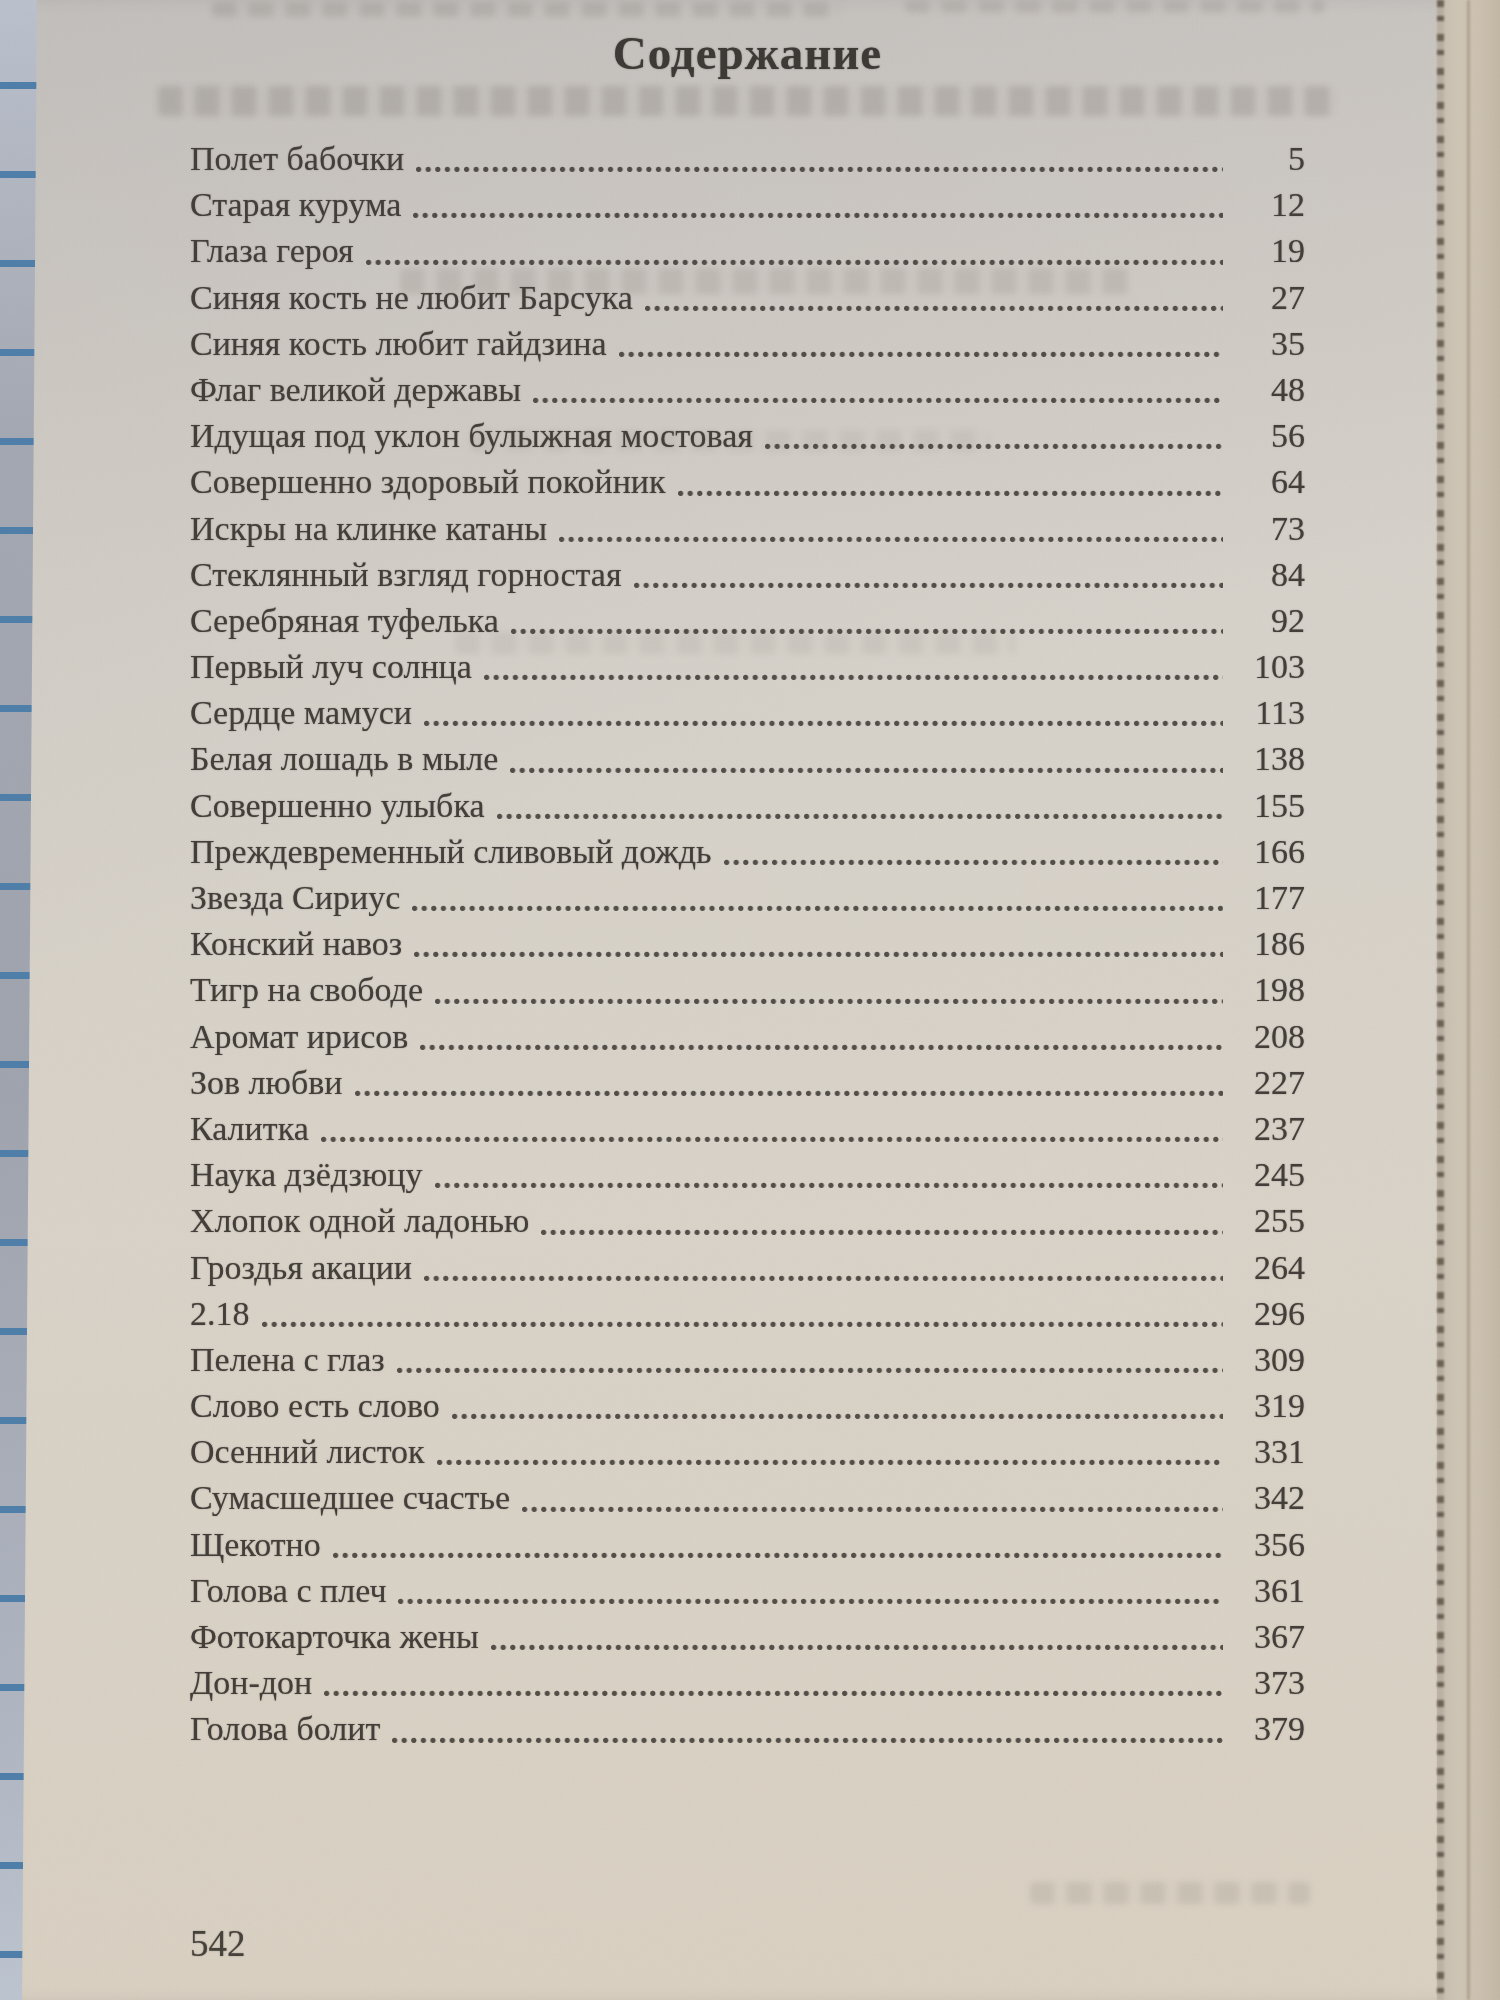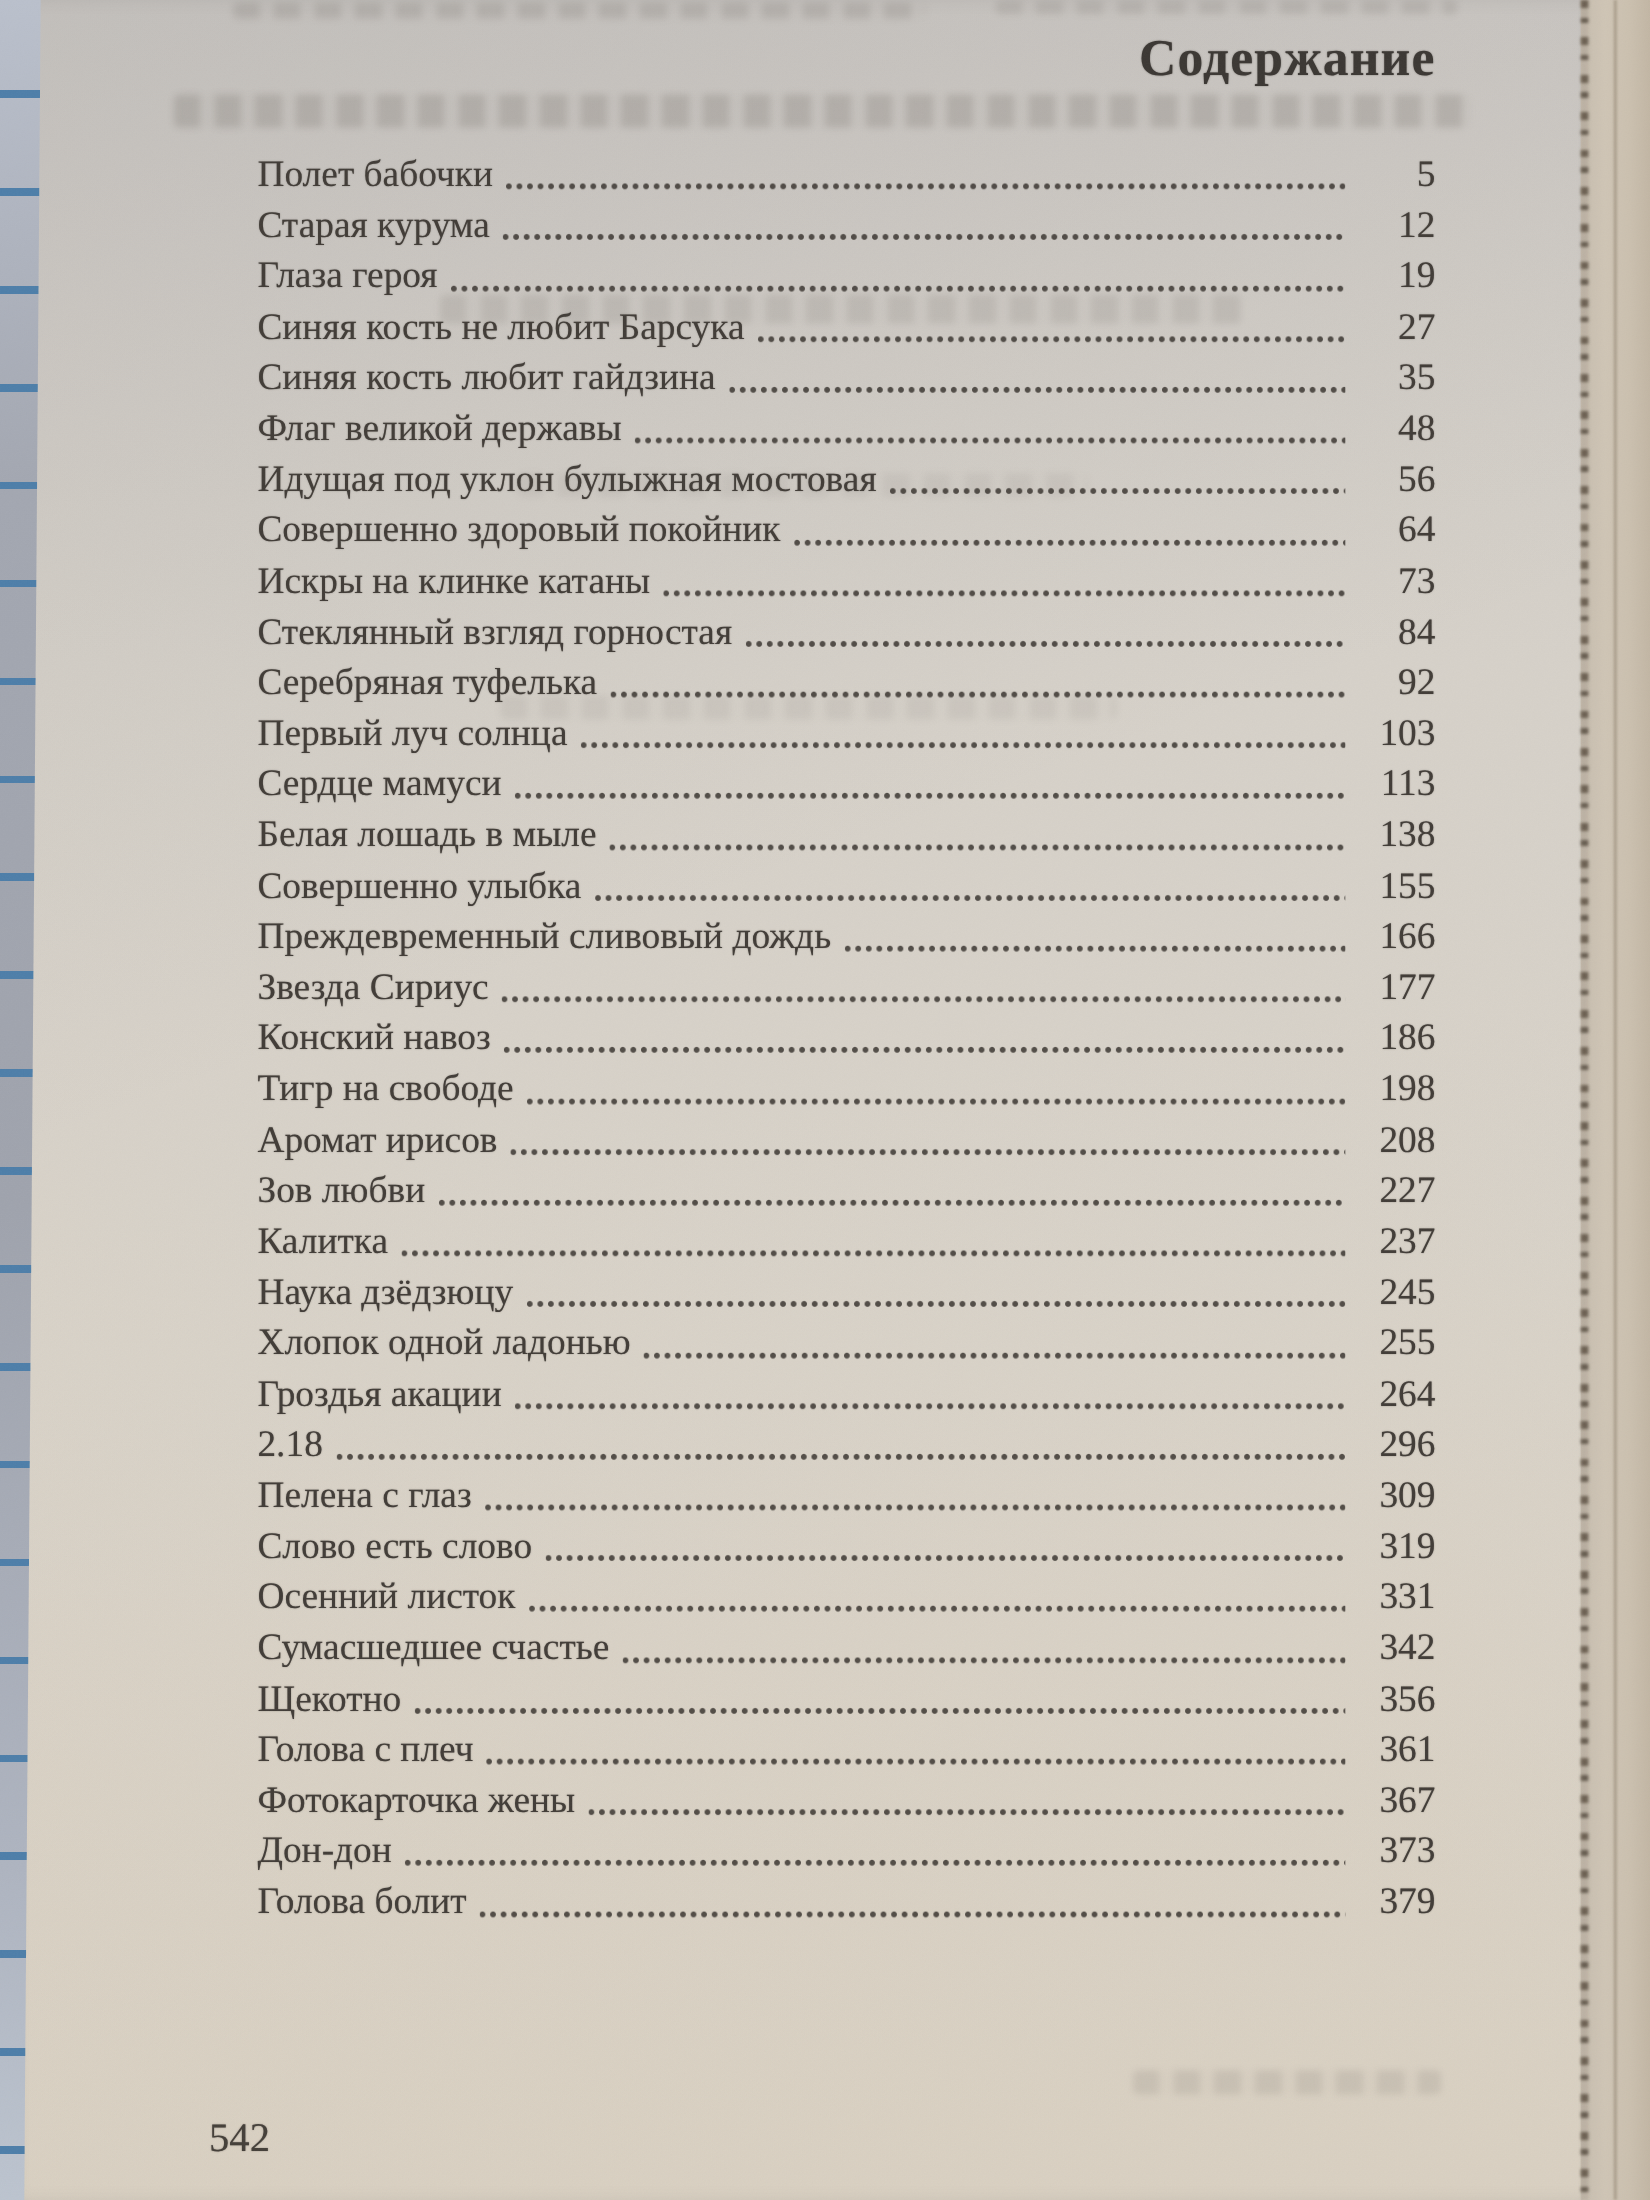--- a/index.html
+++ b/index.html
@@ -37,33 +37,33 @@
       rgba(70,60,48,.75) 16px 21px, rgba(92,80,66,.1) 21px 34px);
     filter:blur(1.3px);
   }
   .stack .innerline{
     position:absolute;left:30px;top:0;width:3px;height:100%;
     background:rgba(150,136,116,.55);filter:blur(1px);
   }
   
   .toc-title{
     position:absolute;left:190px;top:26px;width:1115px;
-    text-align:right;font-size:47px;font-weight:bold;color:#3b3733;
+    text-align:center;font-size:47px;font-weight:bold;color:#3b3733;
     letter-spacing:1px;text-shadow:0 0 1.6px rgba(55,50,45,.6);
     z-index:3;
   }
   
   .toc{
     position:absolute;left:190px;top:136px;width:1115px;z-index:3;
   }
   .toc-row{
     display:flex;height:46.2px;line-height:46.2px;
     color:#413c37;font-size:34px;text-shadow:0 0 1.3px rgba(60,55,50,.55);
   }
-  .toc-row .t{white-space:nowrap;margin-left:44px;}
+  .toc-row .t{white-space:nowrap;}
   .toc-row .leader{
     flex:1;align-self:flex-end;height:7px;margin:0 10px 9px 12px;
     background-image:radial-gradient(circle at 2.6px 3.4px, rgba(62,57,52,.88) 2.15px, rgba(62,57,52,0) 3.1px);
     background-size:9.6px 7px;background-repeat:repeat-x;
     filter:blur(.3px);
   }
   .toc-row .n{width:72px;text-align:right;white-space:nowrap;}
   
   .folio{
     position:absolute;left:190px;top:1922px;width:1115px;text-align:left;

